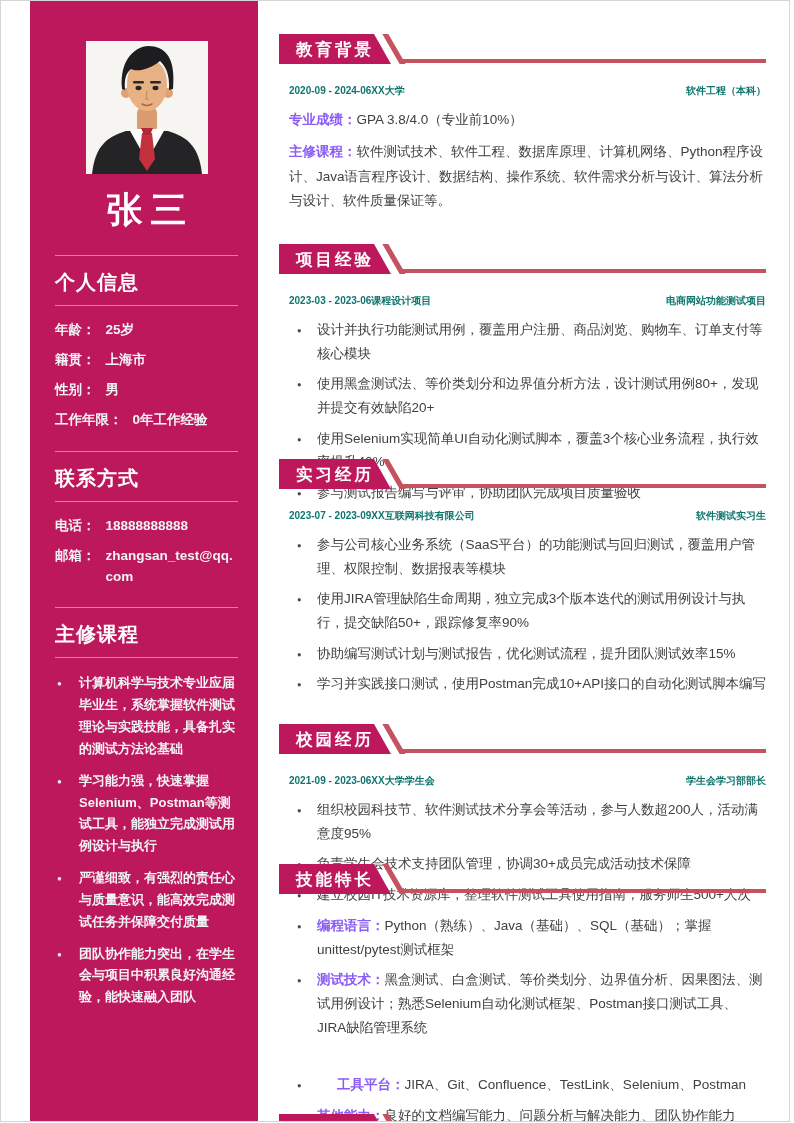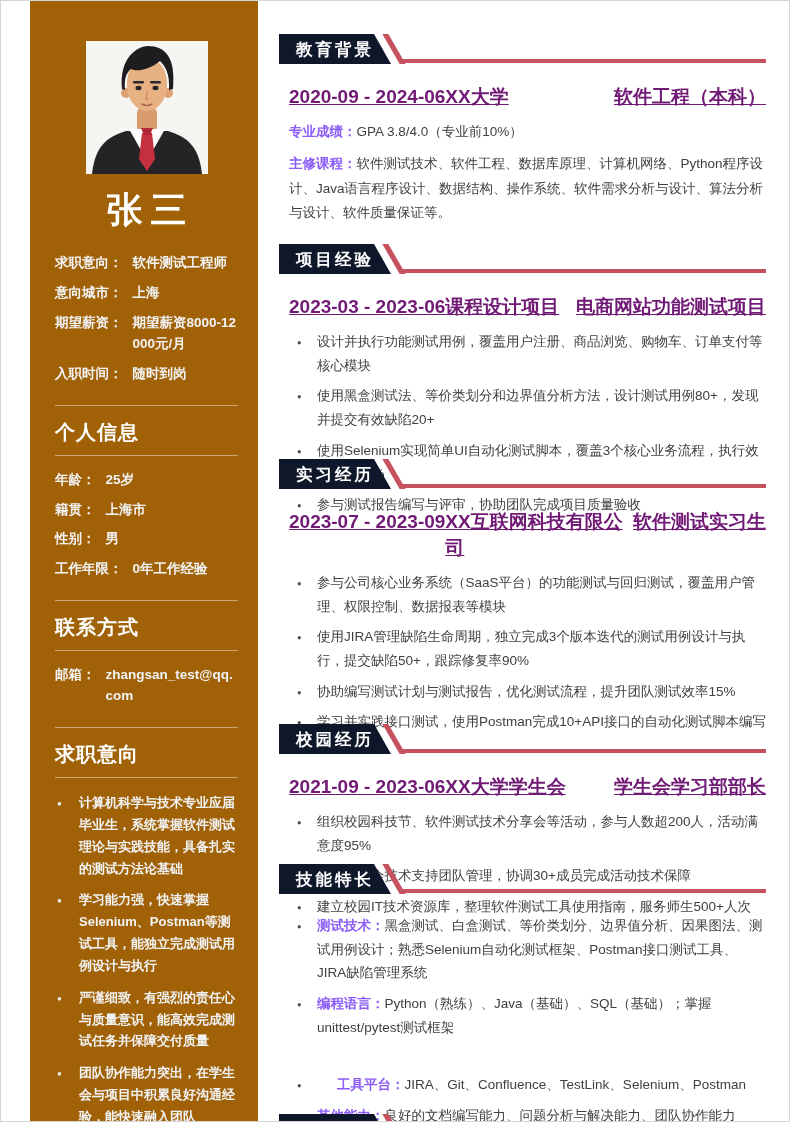--- a/index.html
+++ b/index.html
@@ -9,21 +9,21 @@
     font-family:"Liberation Sans","DejaVu Sans",sans-serif;
     -webkit-font-smoothing:antialiased;
   }
   .page {
     position:absolute; left:0; top:0; width:790px; height:1122px;
     background:#ffffff; border:1px solid #d5d5d5; overflow:hidden;
   }
   
   .sidebar {
     position:absolute; left:29px; top:0; bottom:0; width:228px;
-    background:#a16207; color:#f2f3f5;
+    background:#be185d; color:#f2f3f5;
     padding:0 20px 0 25px;
   }
   .photo {
     width:122px; height:133px; margin:40px auto 0 auto;
     background:#f7f5f2; overflow:hidden;
   }
   .photo svg { display:block; width:100%; height:100%; }
   .side-name {
     margin-top:12px; text-align:center; color:#ffffff;
     font-size:36px; font-weight:bold; letter-spacing:8px; padding-left:8px;
@@ -43,34 +43,34 @@
     line-height:1.68; margin-bottom:10px;
   }
   .side-bullets li::before {
     content:"●"; position:absolute; left:2px; top:5px; font-size:8px; color:#e8e9ec;
   }
   
   .main { position:absolute; left:278px; top:0; width:487px; }
   .msection { position:absolute; left:0; width:100%; }
   .ribbon { position:relative; height:30px; margin-bottom:20px; }
   .ribbon-flag {
-    position:absolute; left:0; top:0; width:112px; height:30px; background:#0f172a;
+    position:absolute; left:0; top:0; width:112px; height:30px; background:#be185d;
     clip-path:polygon(0 0, calc(100% - 17px) 0, 100% 100%, 0 100%);
     color:#ffffff; font-size:16.5px; font-weight:bold; letter-spacing:3px;
     line-height:30px; padding-left:17px;
   }
   .ribbon-stripe {
     position:absolute; left:112px; top:0; width:6px; height:30px;
     background:#c6515f; transform:skewX(30deg);
   }
   .ribbon-line { position:absolute; left:121px; right:0; bottom:1px; height:4px; background:#c6515f; }
   .mcontent { padding:0 0 0 10px; color:#404040; }
   .head-row {
     display:grid; grid-template-columns:auto 1fr auto; align-items:baseline;
-    font-size:19px; font-weight:bold; color:#701a75; margin-bottom:10px;text-decoration:underline;
+    font-size:10px; font-weight:bold; color:#0f766e; margin-bottom:10px;
   }
   .head-row .center { text-align:left; }
   .head-row .right { text-align:center; }
   .detail-p { font-size:13.5px; line-height:1.8; margin-bottom:8px; }
   .detail-p b, .mbullets b { color:#8b5cf6; }
   .mbullets { list-style:none; }
   .mbullets li {
     position:relative; padding-left:28px; font-size:13.5px; line-height:1.75;
     margin-bottom:7px; color:#404040;
   }
@@ -114,38 +114,20 @@
         <ellipse cx="52.5" cy="47" rx="3" ry="2.2" fill="#26262a"></ellipse>
         <ellipse cx="69.5" cy="47" rx="3" ry="2.2" fill="#26262a"></ellipse>
 
         <path d="M61,50 L60,58 L63,58" stroke="#c98f62" stroke-width="1.4" fill="none"></path>
         <path d="M56,63 Q61,66 66,63" stroke="#a96a4a" stroke-width="1.6" fill="none" stroke-linecap="round"></path>
       </svg>
     </div>
 
     <h1 class="side-name">张三</h1>
 
-    <div class="intro">
-      <div class="kv-row">
-        <span class="kv-label">求职意向：</span>
-        <span class="kv-value">软件测试工程师</span>
-      </div>
-      <div class="kv-row">
-        <span class="kv-label">意向城市：</span>
-        <span class="kv-value">上海</span>
-      </div>
-      <div class="kv-row">
-        <span class="kv-label">期望薪资：</span>
-        <span class="kv-value">期望薪资8000-12000元/月</span>
-      </div>
-      <div class="kv-row">
-        <span class="kv-label">入职时间：</span>
-        <span class="kv-value">随时到岗</span>
-      </div>
-    </div>
 
     <section class="side-section">
       <div class="side-title">个人信息</div>
       <div class="kv-row">
         <span class="kv-label">年龄：</span>
         <span class="kv-value">25岁</span>
       </div>
       <div class="kv-row">
         <span class="kv-label">籍贯：</span>
         <span class="kv-value">上海市</span>
@@ -156,27 +138,31 @@
       </div>
       <div class="kv-row">
         <span class="kv-label">工作年限：</span>
         <span class="kv-value">0年工作经验</span>
       </div>
     </section>
 
     <section class="side-section">
       <div class="side-title">联系方式</div>
       <div class="kv-row">
+        <span class="kv-label">电话：</span>
+        <span class="kv-value">18888888888</span>
+      </div>
+      <div class="kv-row">
         <span class="kv-label">邮箱：</span>
         <span class="kv-value">zhangsan_test@qq.com</span>
       </div>
     </section>
 
     <section class="side-section">
-      <div class="side-title">求职意向</div>
+      <div class="side-title">主修课程</div>
       <ul class="side-bullets">
         <li>计算机科学与技术专业应届毕业生，系统掌握软件测试理论与实践技能，具备扎实的测试方法论基础</li>
         <li>学习能力强，快速掌握Selenium、Postman等测试工具，能独立完成测试用例设计与执行</li>
         <li>严谨细致，有强烈的责任心与质量意识，能高效完成测试任务并保障交付质量</li>
         <li>团队协作能力突出，在学生会与项目中积累良好沟通经验，能快速融入团队</li>
 
       </ul>
     </section>
   </aside>
 
@@ -262,22 +248,22 @@
     </section>
 
     <section class="msection" style="top:863px;">
       <div class="ribbon">
         <div class="ribbon-flag">技能特长</div>
         <div class="ribbon-stripe"></div>
         <div class="ribbon-line"></div>
       </div>
       <div class="mcontent">
         <ul class="mbullets">
+          <li><b>编程语言：</b><span>Python（熟练）、Java（基础）、SQL（基础）；掌握unittest/pytest测试框架</span></li>
           <li><b>测试技术：</b><span>黑盒测试、白盒测试、等价类划分、边界值分析、因果图法、测试用例设计；熟悉Selenium自动化测试框架、Postman接口测试工具、JIRA缺陷管理系统</span></li>
-          <li><b>编程语言：</b><span>Python（熟练）、Java（基础）、SQL（基础）；掌握unittest/pytest测试框架</span></li>
           <li class="gap-before"><b>工具平台：</b><span>JIRA、Git、Confluence、TestLink、Selenium、Postman</span></li>
           <li><b>其他能力：</b><span>良好的文档编写能力、问题分析与解决能力、团队协作能力</span></li>
         </ul>
 
       </div>
     </section>
 
     <section class="msection" style="top:1113px;">
       <div class="ribbon">
         <div class="ribbon-flag"></div>

